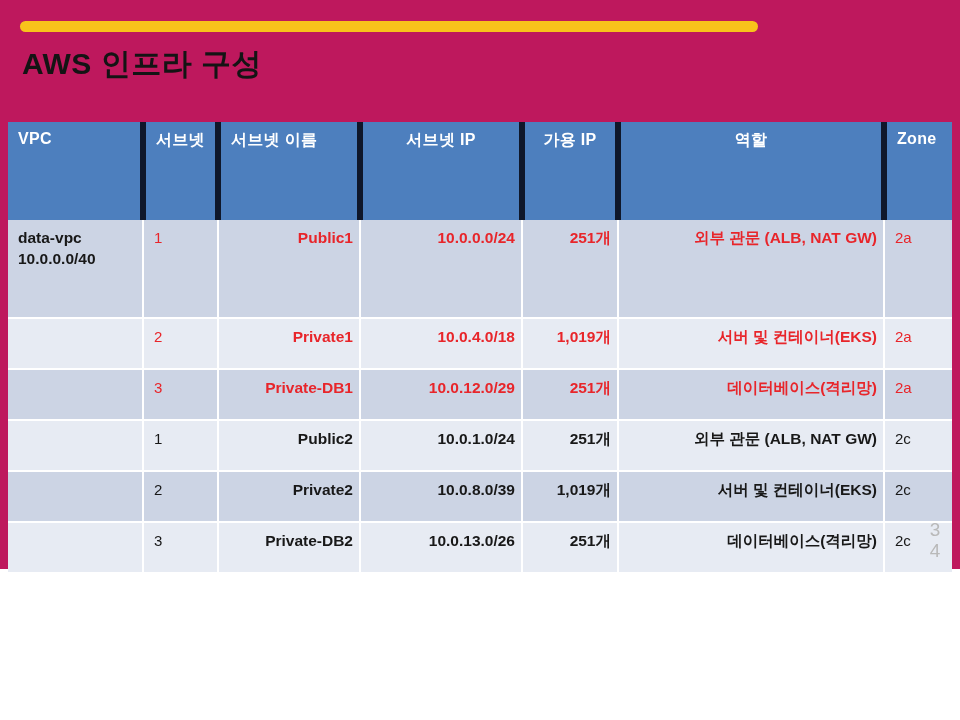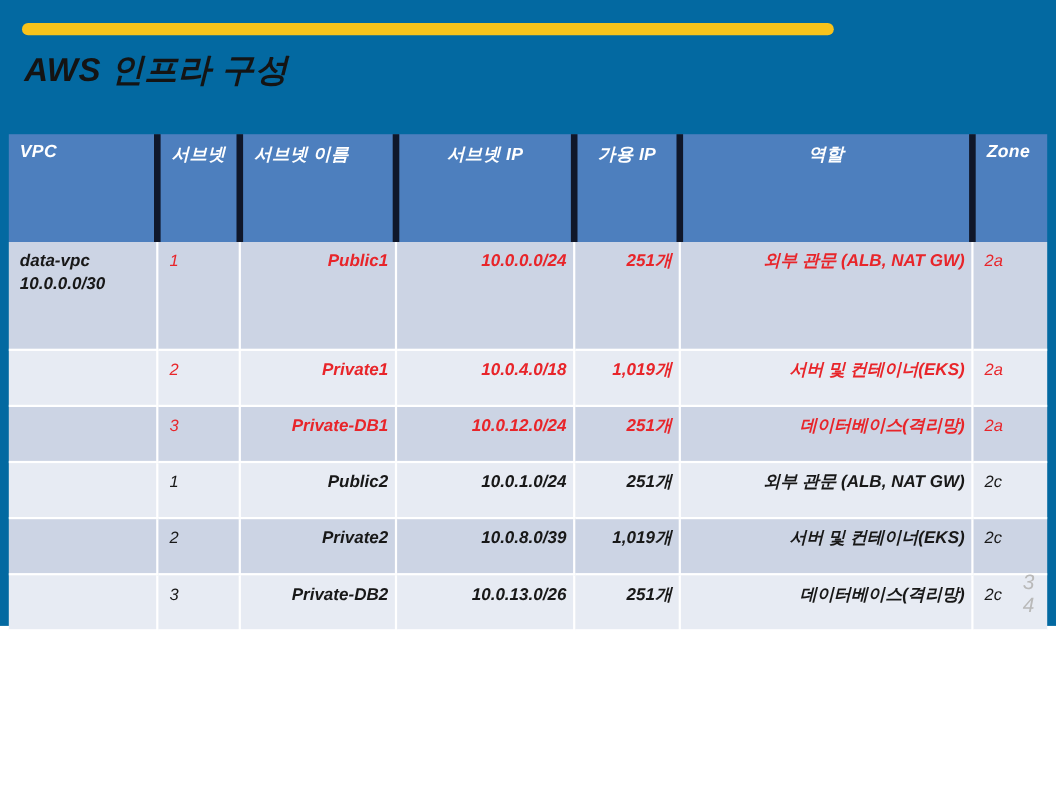--- a/index.html
+++ b/index.html
@@ -5,22 +5,21 @@
   * { margin:0; padding:0; box-sizing:border-box; }
   html, body {
     width:960px; height:720px;
     background:#ffffff;
     font-family:"Liberation Sans", sans-serif;
     overflow:hidden;
   }
   .slide {
     position:relative;
     width:960px; height:569px;
-    background:#0369a1;
-    font-style:italic;
+    background:#be185d;
   }
 
   
   .accent-bar {
     position:absolute;
     left:20px; top:21px;
     width:738px; height:11px;
     background:#f8c31b;
     border-radius:6px;
   }
@@ -142,21 +141,21 @@
           <th>가용 IP</th>
           <th>역할</th>
           <th class="left">Zone</th>
         </tr>
       </thead>
       <tbody>
 
         <tr class="band-dark r-tall">
           <td class="left txt-black" rowspan="1">
             <span>data-vpc</span><br>
-            <span>10.0.0.0/30</span>
+            <span>10.0.0.0/40</span>
           </td>
           <td class="idx txt-red">1</td>
           <td class="txt-red">Public1</td>
           <td class="txt-red">10.0.0.0/24</td>
           <td class="txt-red">251개</td>
           <td class="txt-red">외부 관문 (ALB, NAT GW)</td>
           <td class="idx txt-red">2a</td>
         </tr>
 
         <tr class="band-light r-std">
@@ -166,21 +165,21 @@
           <td class="txt-red">10.0.4.0/18</td>
           <td class="txt-red">1,019개</td>
           <td class="txt-red">서버 및 컨테이너(EKS)</td>
           <td class="idx txt-red">2a</td>
         </tr>
 
         <tr class="band-dark r-std">
           <td class="left"></td>
           <td class="idx txt-red">3</td>
           <td class="txt-red">Private-DB1</td>
-          <td class="txt-red">10.0.12.0/24</td>
+          <td class="txt-red">10.0.12.0/29</td>
           <td class="txt-red">251개</td>
           <td class="txt-red">데이터베이스(격리망)</td>
           <td class="idx txt-red">2a</td>
         </tr>
 
         <tr class="band-light r-std">
           <td class="left"></td>
           <td class="idx txt-black">1</td>
           <td class="txt-black">Public2</td>
           <td class="txt-black">10.0.1.0/24</td>

